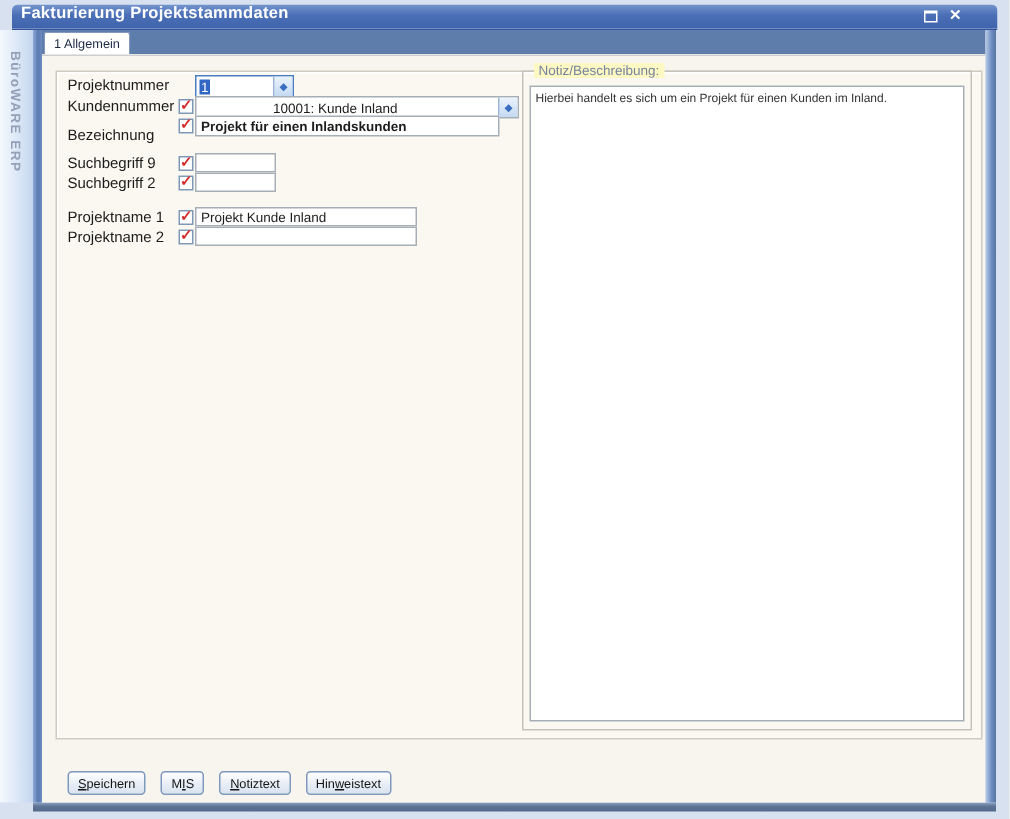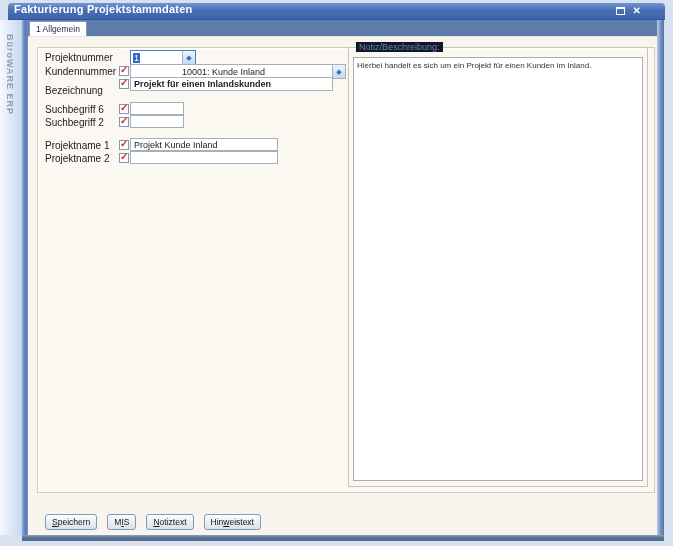--- a/index.html
+++ b/index.html
@@ -84,21 +84,21 @@
     color:#3a6fc0; font-size:7px; cursor:default;
   }
   .fld.center { justify-content:center; padding-right:32px; }
 
   
   .notes {
     position:absolute; left:320px; top:10px; width:300px; height:440px;
     border:1px solid #c4c4bb;
   }
   .notes .legend {
-    position:absolute; top:-6px; left:7px; background:#0f172a; padding:0 3px;
+    position:absolute; top:-6px; left:7px; background:#fef9c3; padding:0 3px;
     font-size:9px; color:#74849f; white-space:nowrap;
   }
   .notes .textarea {
     position:absolute; left:4px; right:4px; top:9px; bottom:5px;
     background:#fff; border:1px solid #a6aeb6;
     font-family:Liberation Sans, sans-serif; font-size:8px; line-height:12px;
     color:#333; padding:2px 3px; white-space:pre-wrap; word-break:break-word;
     cursor:text;
   }
 
@@ -168,21 +168,21 @@
         </div>
 
         <div class="flabel" style="top:48px">Bezeichnung</div>
         <div class="cbox" style="top:42px">
           <span class="check">✓</span>
         </div>
         <div class="fld" style="top:40px; width:203px; height:14px;font-weight:bold;">
           <span>Projekt für einen Inlandskunden</span>
         </div>
 
-        <div class="flabel" style="top:67px">Suchbegriff 6</div>
+        <div class="flabel" style="top:67px">Suchbegriff 9</div>
         <div class="cbox" style="top:67px">
           <span class="check">✓</span>
         </div>
         <div class="fld" style="top:65px; width:54px; height:13px;">
           <span></span>
         </div>
 
         <div class="flabel" style="top:80px">Suchbegriff 2</div>
         <div class="cbox" style="top:80px">
           <span class="check">✓</span>

